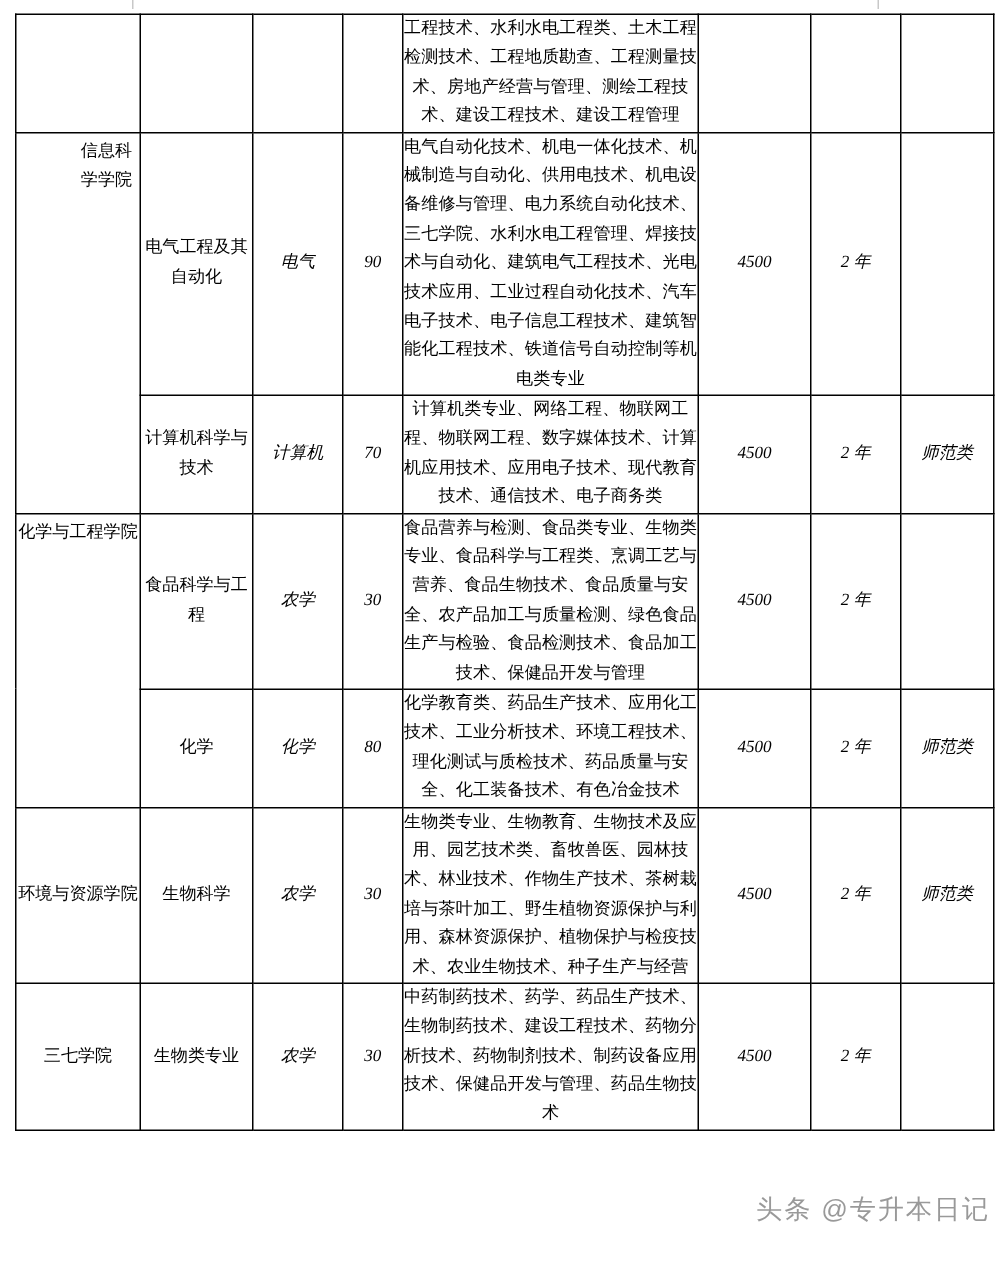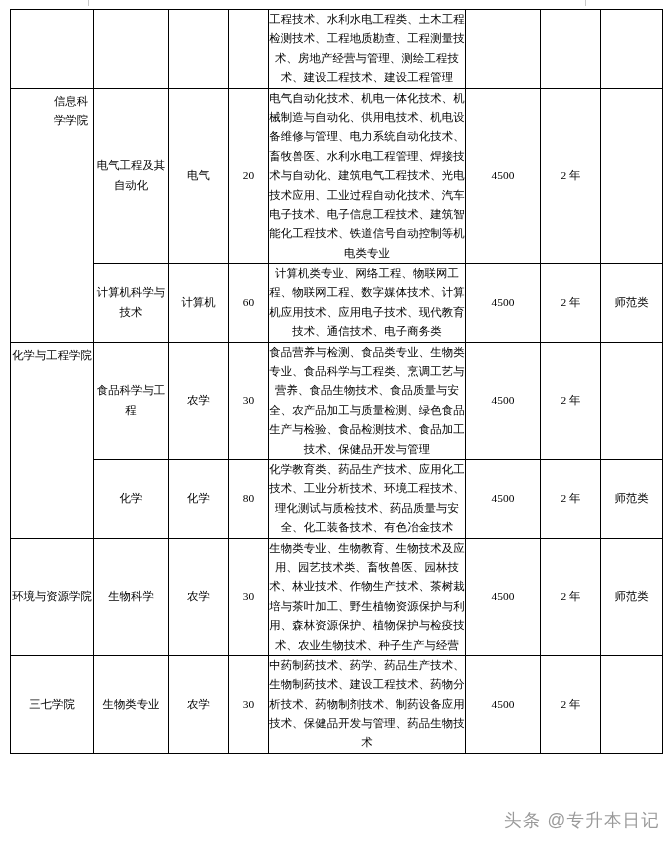--- a/index.html
+++ b/index.html
@@ -52,37 +52,37 @@
   
   col.c-college  { width: 83px; }
   col.c-major    { width: 75px; }
   col.c-subject  { width: 60px; }
   col.c-quota    { width: 40px; }
   col.c-eligible { width: 197px; }
   col.c-fee      { width: 75px; }
   col.c-years    { width: 60px; }
   col.c-category { width: 62px; }
 
-  .cell-pad      { padding: 2px 4px; }
+  .cell-pad      { padding: 2px 4px; font-style: italic; }
   .cell-eligible {
     text-align: left;
     padding: 4px 6px 4px 7px;
     line-height: 1.70;
     letter-spacing: 0.1px;
   }
   .cell-college  { padding: 2px 6px; }
   .cell-major    { padding: 2px 5px; }
 
   
   td.continued { vertical-align: top; }
 
   .watermark {
     position: absolute;
     right: 12px;
-    bottom: 9px;
+    bottom: 23px;
     font-size: 17.5px;
     font-family: "Liberation Sans", "DejaVu Sans", sans-serif;
     color: #5c5c5c;
     opacity: 0.62;
     letter-spacing: 1.2px;
     white-space: nowrap;
     pointer-events: none;
   }
 </style>
 </head>
@@ -113,31 +113,31 @@
         <td class="cell-eligible"><span>工程技术、水利水电工程类、土木工程检测技术、工程地质勘查、工程测量技术、房地产经营与管理、测绘工程技术、建设工程技术、建设工程管理</span></td>
         <td class="cell-pad continued"><span></span></td>
         <td class="cell-pad continued"><span></span></td>
         <td class="cell-pad continued"><span></span></td>
       </tr>
 
       <tr>
         <td class="cell-college" rowspan="2" style="vertical-align:top;padding-top:3px;padding-left:38px;"><span>信息科学学院</span></td>
         <td class="cell-major"><span>电气工程及其自动化</span></td>
         <td class="cell-pad"><span>电气</span></td>
-        <td class="cell-pad"><span>20</span></td>
-        <td class="cell-eligible"><span>电气自动化技术、机电一体化技术、机械制造与自动化、供用电技术、机电设备维修与管理、电力系统自动化技术、畜牧兽医、水利水电工程管理、焊接技术与自动化、建筑电气工程技术、光电技术应用、工业过程自动化技术、汽车电子技术、电子信息工程技术、建筑智能化工程技术、铁道信号自动控制等机电类专业</span></td>
+        <td class="cell-pad"><span>90</span></td>
+        <td class="cell-eligible"><span>电气自动化技术、机电一体化技术、机械制造与自动化、供用电技术、机电设备维修与管理、电力系统自动化技术、三七学院、水利水电工程管理、焊接技术与自动化、建筑电气工程技术、光电技术应用、工业过程自动化技术、汽车电子技术、电子信息工程技术、建筑智能化工程技术、铁道信号自动控制等机电类专业</span></td>
         <td class="cell-pad"><span>4500</span></td>
         <td class="cell-pad"><span>2 年</span></td>
         <td class="cell-pad"><span></span></td>
       </tr>
 
       <tr>
         <td class="cell-major"><span>计算机科学与技术</span></td>
         <td class="cell-pad"><span>计算机</span></td>
-        <td class="cell-pad"><span>60</span></td>
+        <td class="cell-pad"><span>70</span></td>
         <td class="cell-eligible"><span>计算机类专业、网络工程、物联网工程、物联网工程、数字媒体技术、计算机应用技术、应用电子技术、现代教育技术、通信技术、电子商务类</span></td>
         <td class="cell-pad"><span>4500</span></td>
         <td class="cell-pad"><span>2 年</span></td>
         <td class="cell-pad"><span>师范类</span></td>
       </tr>
 
       <tr>
         <td class="cell-college" rowspan="2" style="vertical-align:top;padding-top:3px;"><span>化学与工程学院</span></td>
         <td class="cell-major"><span>食品科学与工程</span></td>
         <td class="cell-pad"><span>农学</span></td>

